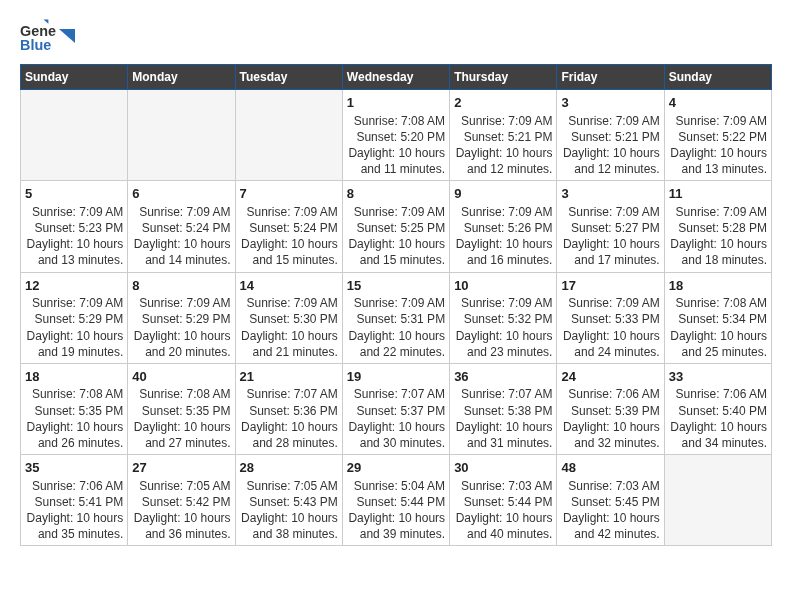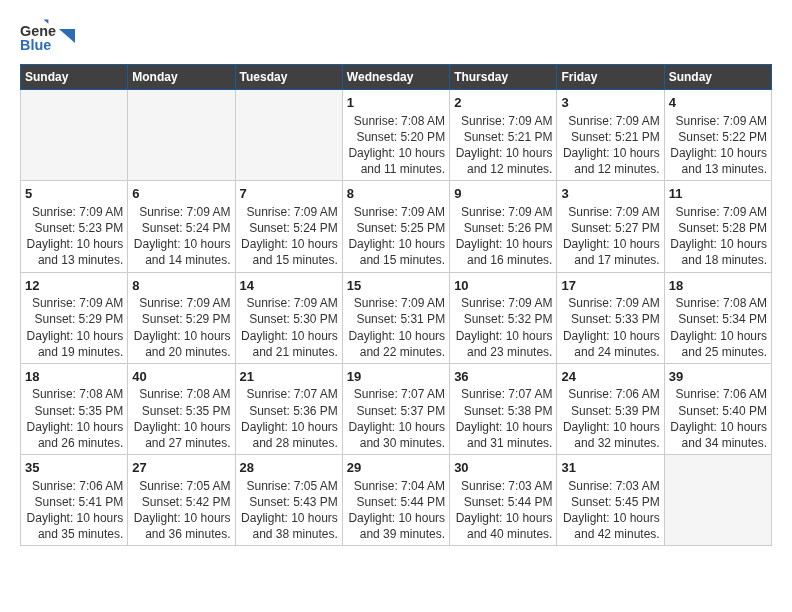--- a/index.html
+++ b/index.html
@@ -297,21 +297,21 @@
 and 31 minutes.</div>
           </td>
           <td>
             <span class="day-num">24</span>
             <div class="day-info" style="white-space: pre-line;">Sunrise: 7:06 AM
 Sunset: 5:39 PM
 Daylight: 10 hours
 and 32 minutes.</div>
           </td>
           <td>
-            <span class="day-num">39</span>
+            <span class="day-num">33</span>
             <div class="day-info" style="white-space: pre-line;">Sunrise: 7:06 AM
 Sunset: 5:40 PM
 Daylight: 10 hours
 and 34 minutes.</div>
           </td>
         </tr>
         <tr>
           <td>
             <span class="day-num">35</span>
             <div class="day-info" style="white-space: pre-line;">Sunrise: 7:06 AM
@@ -328,34 +328,34 @@
           </td>
           <td>
             <span class="day-num">28</span>
             <div class="day-info" style="white-space: pre-line;">Sunrise: 7:05 AM
 Sunset: 5:43 PM
 Daylight: 10 hours
 and 38 minutes.</div>
           </td>
           <td>
             <span class="day-num">29</span>
-            <div class="day-info" style="white-space: pre-line;">Sunrise: 7:04 AM
+            <div class="day-info" style="white-space: pre-line;">Sunrise: 5:04 AM
 Sunset: 5:44 PM
 Daylight: 10 hours
 and 39 minutes.</div>
           </td>
           <td>
             <span class="day-num">30</span>
             <div class="day-info" style="white-space: pre-line;">Sunrise: 7:03 AM
 Sunset: 5:44 PM
 Daylight: 10 hours
 and 40 minutes.</div>
           </td>
           <td>
-            <span class="day-num">31</span>
+            <span class="day-num">48</span>
             <div class="day-info" style="white-space: pre-line;">Sunrise: 7:03 AM
 Sunset: 5:45 PM
 Daylight: 10 hours
 and 42 minutes.</div>
           </td>
           <td class="empty"></td>
         </tr>
       </tbody>
   </table>
 </div>

